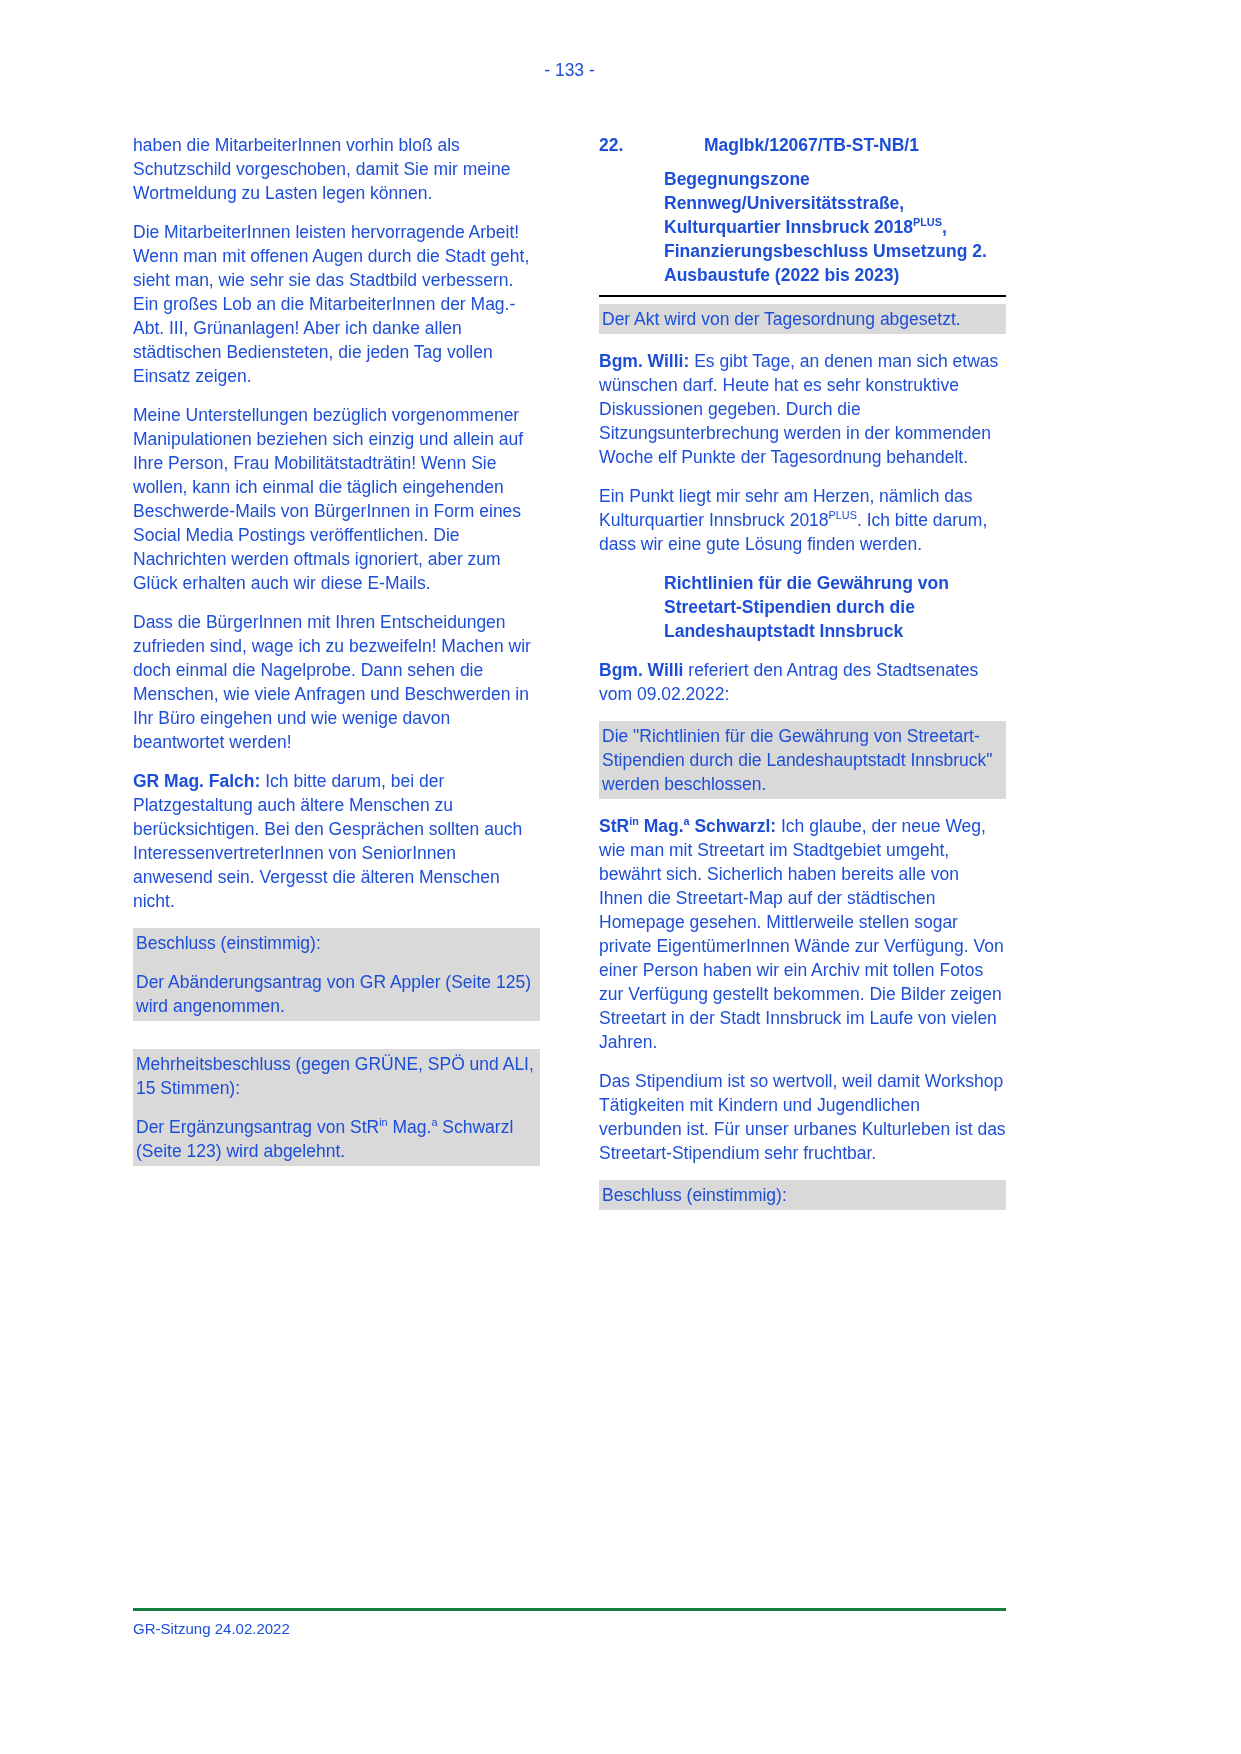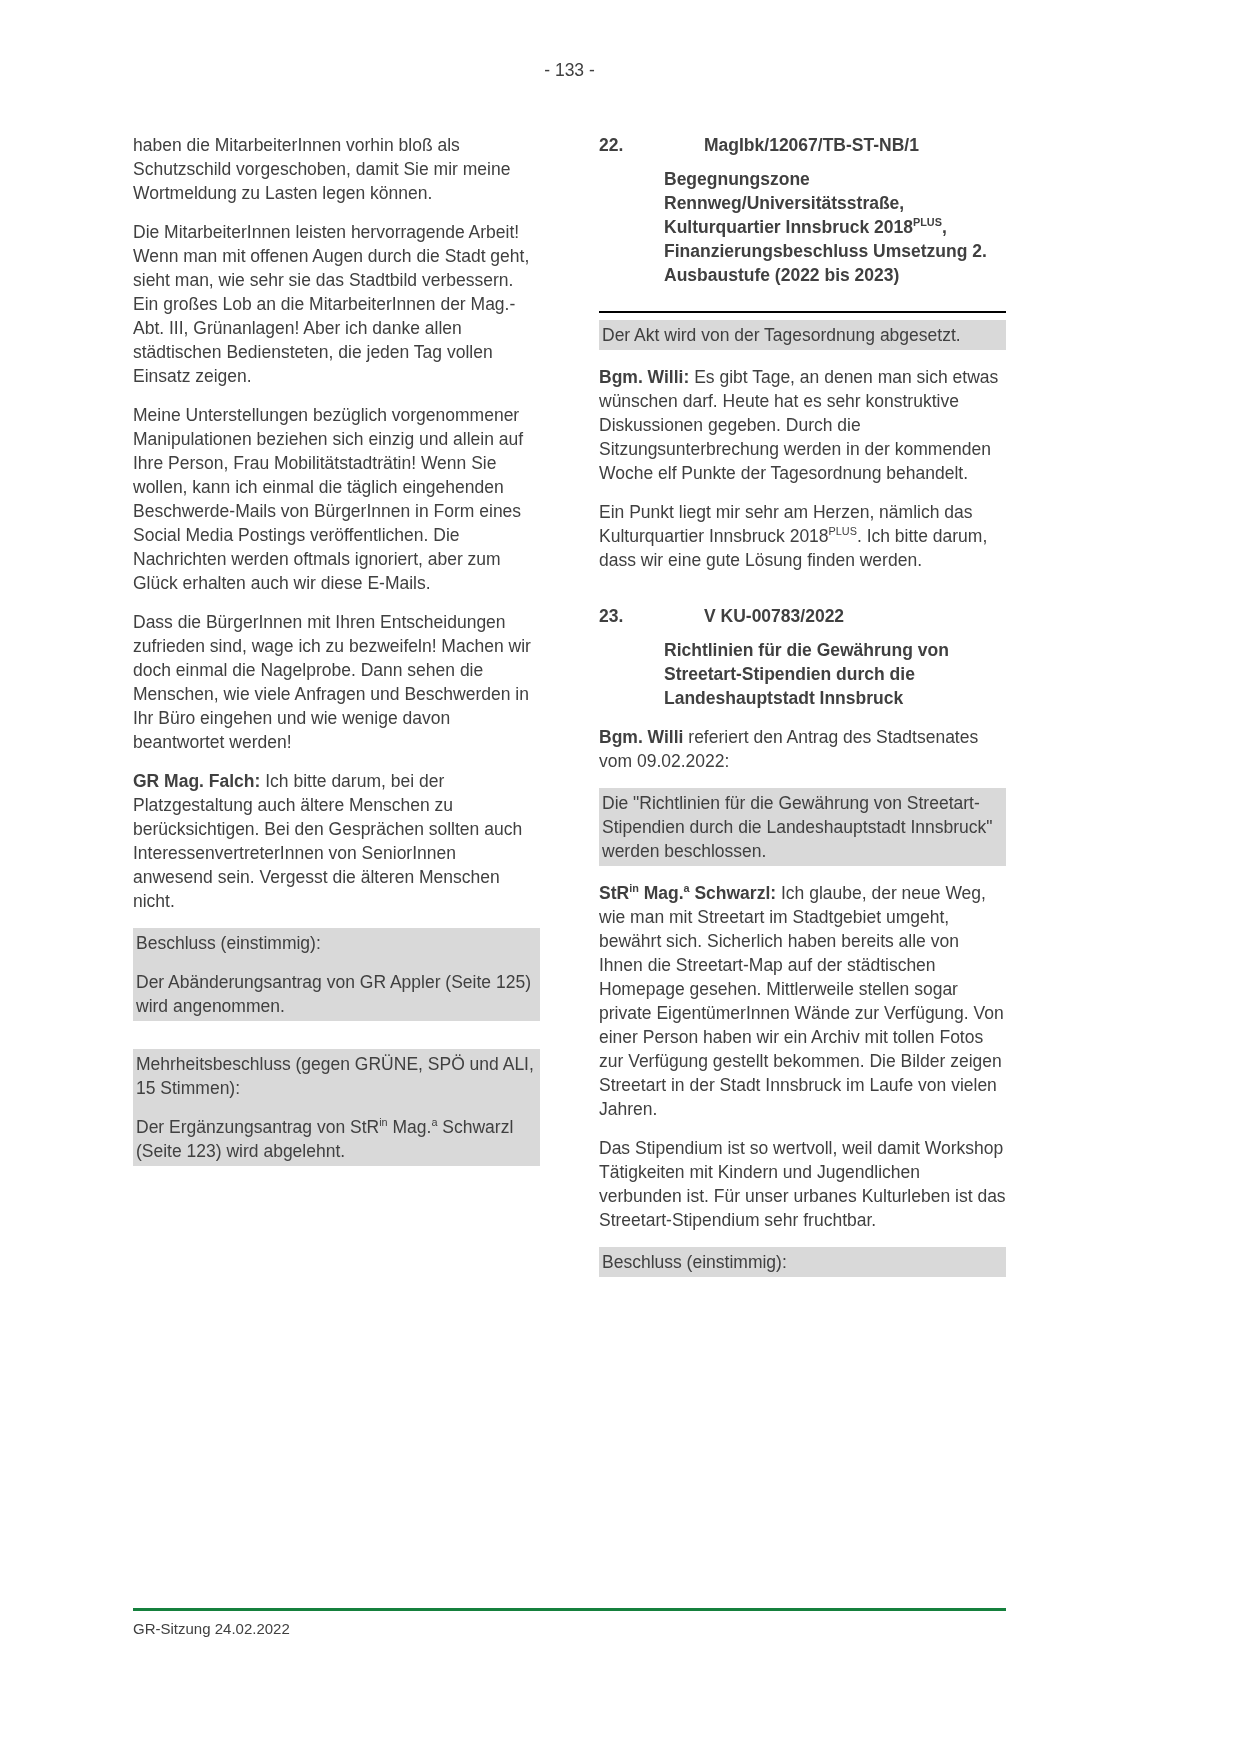--- a/index.html
+++ b/index.html
@@ -49,41 +49,41 @@
     gap: 40px;
   }
   .item-num { flex: 0 0 65px; width: 65px; }
   .item-id { flex: 1 1 auto; }
   .item-title {
     font-weight: bold;
     padding-left: 65px;
     margin: 0 0 15px 0;
   }
   .item-title.ruled {
-    padding-bottom: 24px;
+    padding-bottom: 8px;
     border-bottom: 2px solid #000;
     margin-bottom: 7px;
   }
   sup { font-size: 0.62em; line-height: 0; vertical-align: super; }
   .b { font-weight: bold; }
   .footer {
     position: absolute;
     left: 133px;
     top: 1608px;
     width: 873px;
     border-top: 3px solid #15803d;
     padding-top: 8px;
     font-size: 15px;
     line-height: 20px;
   }
 </style>
 </head>
 <body>
 
-<div class="page" style="--hl: #d9d9d9; color: #404040;">
+<div class="page" style="--hl: #d9d9d9; color: #1d4ed8;">
   <div class="page-number">- 133 -</div>
 
   <div class="content">
     <div class="col" id="col-left">
         <p class="para"><span>haben die MitarbeiterInnen vorhin bloß als Schutzschild vorgeschoben, damit Sie mir meine Wortmeldung zu Lasten legen können.</span></p>
         <p class="para"><span>Die MitarbeiterInnen leisten hervorragende Arbeit! Wenn man mit offenen Augen durch die Stadt geht, sieht man, wie sehr sie das Stadtbild verbessern. Ein großes Lob an die MitarbeiterInnen der Mag.-Abt. III, Grünanlagen! Aber ich danke allen städtischen Bediensteten, die jeden Tag vollen Einsatz zeigen.</span></p>
         <p class="para"><span>Meine Unterstellungen bezüglich vorgenommener Manipulationen beziehen sich einzig und allein auf Ihre Person, Frau Mobilitätstadträtin! Wenn Sie wollen, kann ich einmal die täglich eingehenden Beschwerde-Mails von BürgerInnen in Form eines Social Media Postings veröffentlichen. Die Nachrichten werden oftmals ignoriert, aber zum Glück erhalten auch wir diese E-Mails.</span></p>
         <p class="para"><span>Dass die BürgerInnen mit Ihren Entscheidungen zufrieden sind, wage ich zu bezweifeln! Machen wir doch einmal die Nagelprobe. Dann sehen die Menschen, wie viele Anfragen und Beschwerden in Ihr Büro eingehen und wie wenige davon beantwortet werden!</span></p>
         <p class="para"><span class="b">GR Mag. Falch:</span><span> Ich bitte darum, bei der Platzgestaltung auch ältere Menschen zu berücksichtigen. Bei den Gesprächen sollten auch InteressenvertreterInnen von SeniorInnen anwesend sein. Vergesst die älteren Menschen nicht.</span></p>
         <div class="highlight">
@@ -99,24 +99,20 @@
         <div class="item-heading">
           <span class="item-num">22.</span>
           <span class="item-id">MagIbk/12067/TB-ST-NB/1</span>
         </div>
         <div class="item-title ruled"><span class="b">Begegnungszone Rennweg/Universitätsstraße, Kulturquartier Innsbruck 2018</span><sup class="b">PLUS</sup><span class="b">, Finanzierungsbeschluss Umsetzung 2. Ausbaustufe (2022 bis 2023)</span></div>
         <div class="highlight">
           <p class="para"><span>Der Akt wird von der Tagesordnung abgesetzt.</span></p>
         </div>
         <p class="para"><span class="b">Bgm. Willi:</span><span> Es gibt Tage, an denen man sich etwas wünschen darf. Heute hat es sehr konstruktive Diskussionen gegeben. Durch die Sitzungsunterbrechung werden in der kommenden Woche elf Punkte der Tagesordnung behandelt.</span></p>
         <p class="para"><span>Ein Punkt liegt mir sehr am Herzen, nämlich das Kulturquartier Innsbruck 2018</span><sup>PLUS</sup><span>. Ich bitte darum, dass wir eine gute Lösung finden werden.</span></p>
-        <div class="item-heading" style="margin-top: 32px;">
-          <span class="item-num">23.</span>
-          <span class="item-id">V KU-00783/2022</span>
-        </div>
         <div class="item-title"><span class="b">Richtlinien für die Gewährung von Streetart-Stipendien durch die Landeshauptstadt Innsbruck</span></div>
         <p class="para"><span class="b">Bgm. Willi</span><span> referiert den Antrag des Stadtsenates vom 09.02.2022:</span></p>
         <div class="highlight">
           <p class="para"><span>Die "Richtlinien für die Gewährung von Streetart-Stipendien durch die Landeshauptstadt Innsbruck" werden beschlossen.</span></p>
         </div>
         <p class="para"><span class="b">StR</span><sup class="b">in</sup><span class="b"> Mag.</span><sup class="b">a</sup><span class="b"> Schwarzl:</span><span> Ich glaube, der neue Weg, wie man mit Streetart im Stadtgebiet umgeht, bewährt sich. Sicherlich haben bereits alle von Ihnen die Streetart-Map auf der städtischen Homepage gesehen. Mittlerweile stellen sogar private EigentümerInnen Wände zur Verfügung. Von einer Person haben wir ein Archiv mit tollen Fotos zur Verfügung gestellt bekommen. Die Bilder zeigen Streetart in der Stadt Innsbruck im Laufe von vielen Jahren.</span></p>
         <p class="para"><span>Das Stipendium ist so wertvoll, weil damit Workshop Tätigkeiten mit Kindern und Jugendlichen verbunden ist. Für unser urbanes Kulturleben ist das Streetart-Stipendium sehr fruchtbar.</span></p>
         <div class="highlight">
           <p class="para"><span>Beschluss (einstimmig):</span></p>
         </div>

